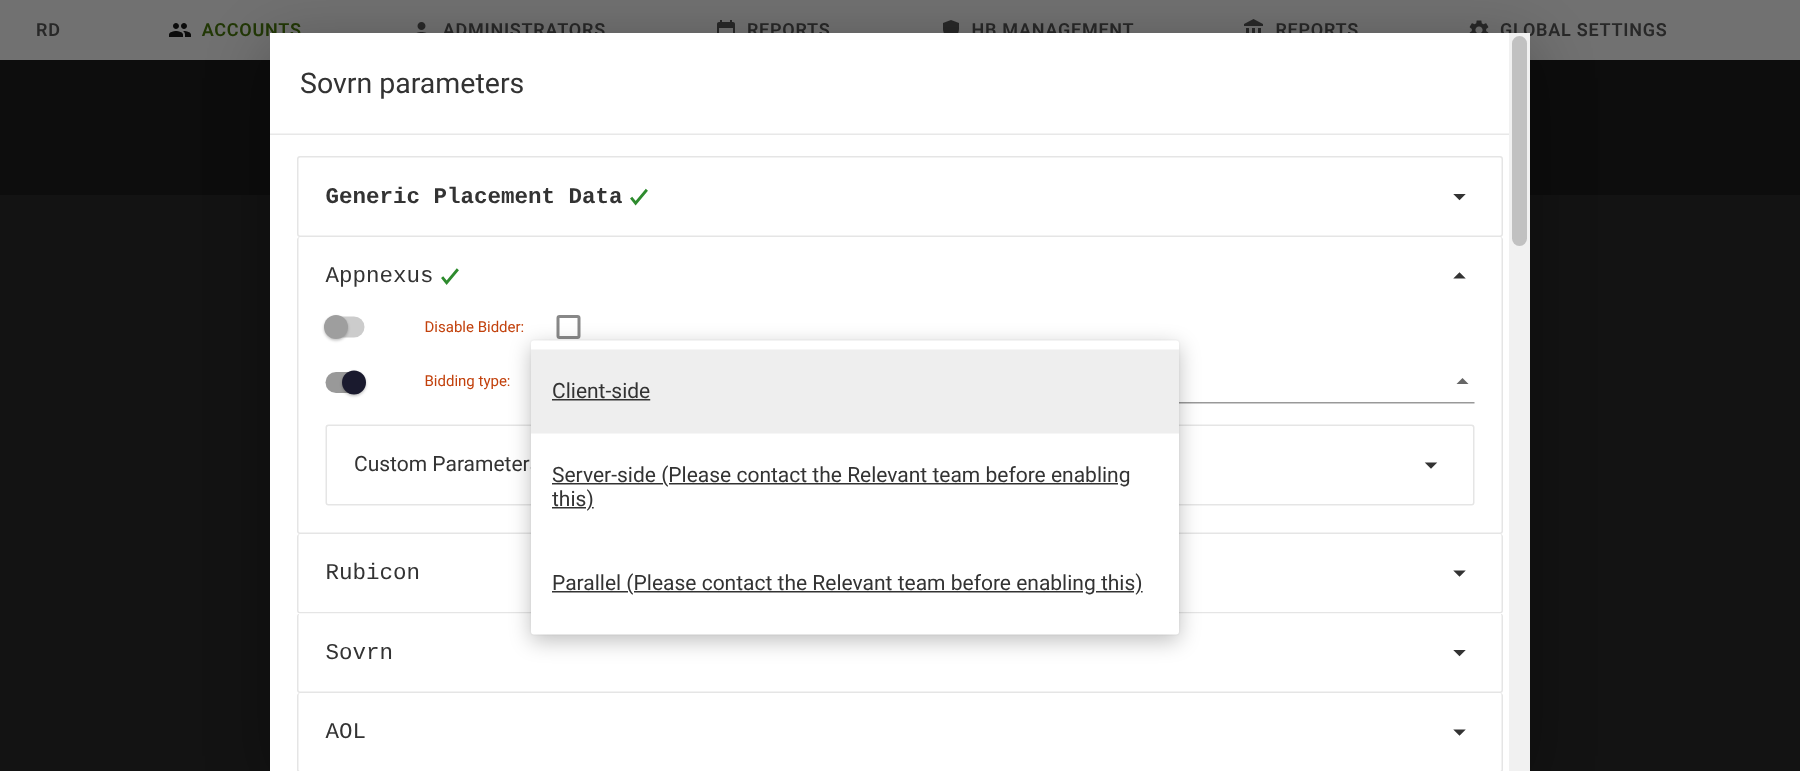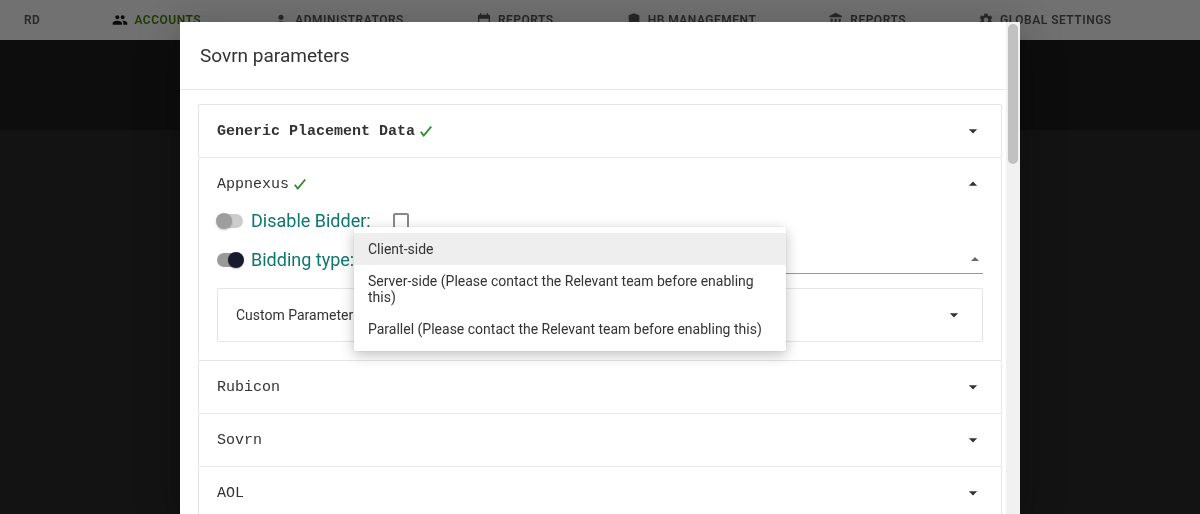--- a/index.html
+++ b/index.html
@@ -174,22 +174,23 @@
       box-shadow: 0 1px 2px rgba(0,0,0,0.25);
     }
     .toggle.on {
       background: #999;
     }
     .toggle.on .toggle-knob {
       left: 11px;
       background: #1a1a2e;
     }
     .form-label {
-      font-size: 18px;
-      color: #0f766e;
+      font-size: 10px;
+      color: #c2410c;
+      margin-left: 32px;
     }
     .checkbox {
       width: 16px;
       height: 16px;
       border: 2px solid #888;
       border-radius: 2px;
       margin-left: 14px;
       cursor: pointer;
     }
     .select-field {
@@ -220,24 +221,25 @@
       top: 227px;
       left: 354px;
       width: 432px;
       background: #fff;
       box-shadow: 0 4px 14px rgba(0,0,0,0.25), 0 0 0 1px rgba(0,0,0,0.02);
       border-radius: 2px;
       z-index: 50;
       padding: 6px 0;
     }
     .dropdown-item {
-      padding: 8px 14px;
+      padding: 20px 14px;
       font-size: 14px;
       color: #333;
       cursor: pointer;
+      text-decoration: underline;
     }
     .dropdown-item.selected {
       background: #eeeeee;
     }
     .nested-section {
       border: 1px solid #e5e5e5;
       border-radius: 2px;
       margin-top: 14px;
       margin-bottom: 8px;
     }

